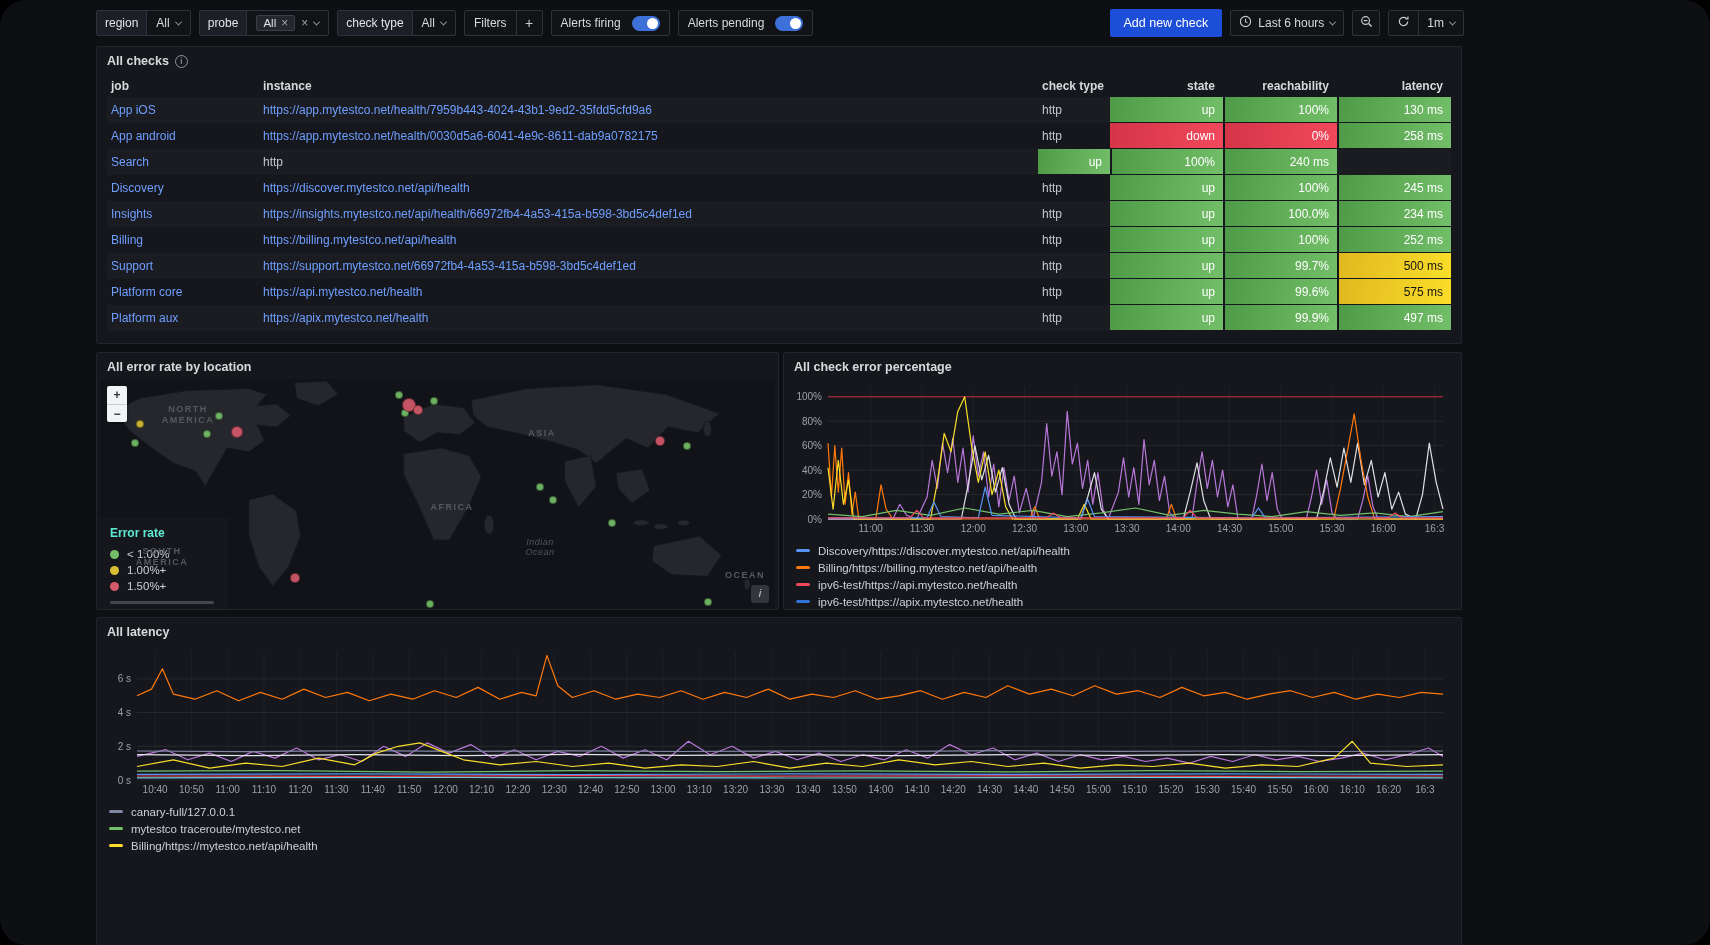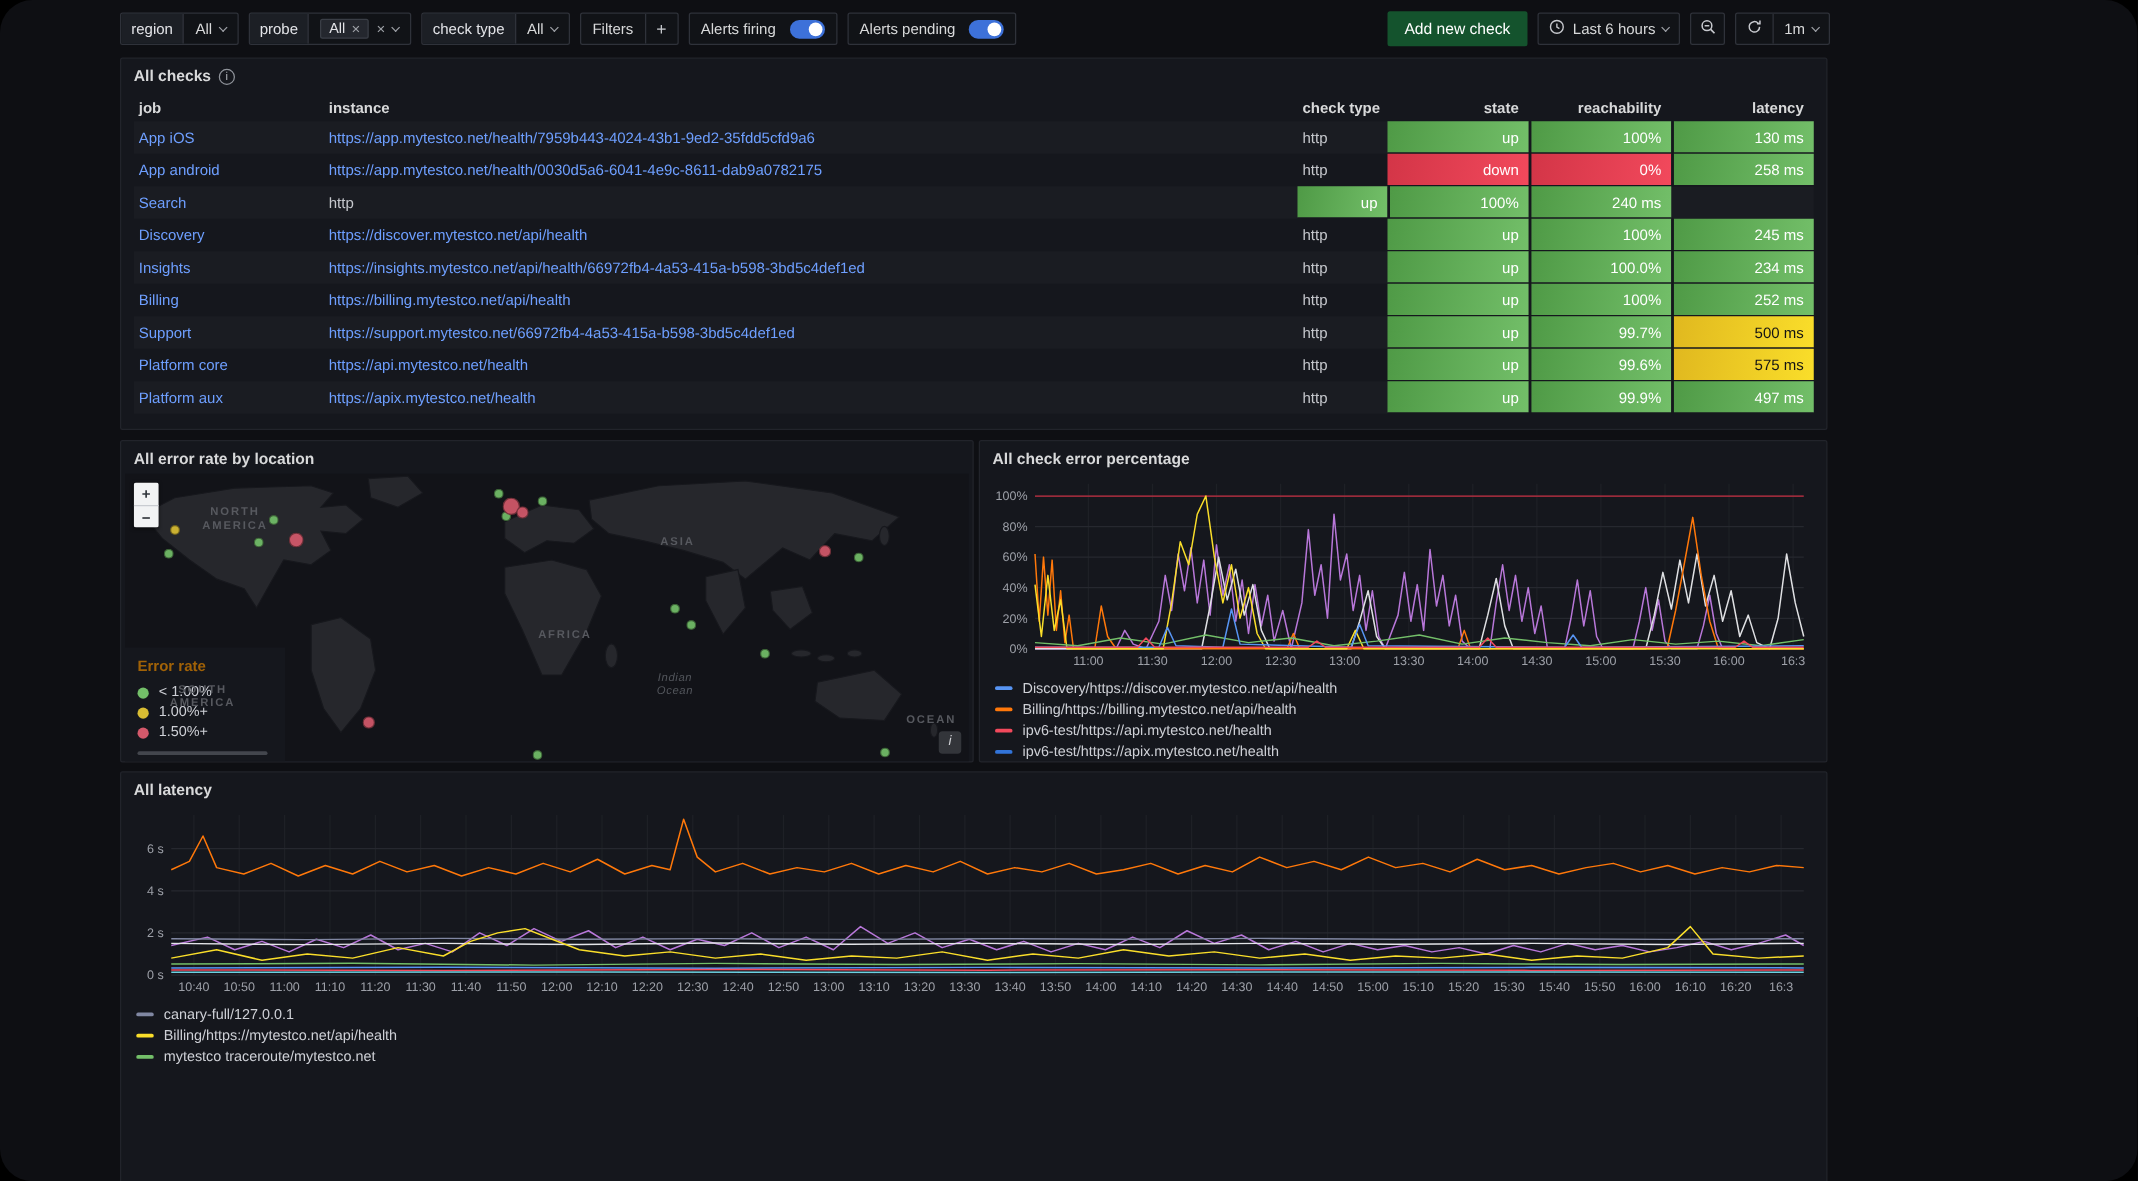--- a/index.html
+++ b/index.html
@@ -13,21 +13,21 @@
   .ctl{display:inline-flex;align-items:center;height:26px;border:1px solid #2f323a;border-radius:2px;background:#111317;color:#d8d9da;overflow:hidden;}
   .ctl-label{display:flex;align-items:center;height:100%;padding:0 8px;background:#1c1f25;border-right:1px solid #2f323a;color:#e3e4e8;}
   .ctl-value{display:flex;align-items:center;gap:6px;padding:0 9px;}
   .ctl-plain{padding:0 9px;}
   .chev{width:5px;height:5px;border-right:1.4px solid #9fa2a8;border-bottom:1.4px solid #9fa2a8;transform:rotate(45deg) translate(-1px,-1px);display:inline-block;}
   .chip{display:inline-flex;align-items:center;gap:5px;background:#24272e;border:1px solid #3a3e46;border-radius:2px;padding:1px 6px;font-size:11.5px;color:#e3e4e8;}
   .chip-x,.clear-x{color:#9fa2a8;cursor:pointer;font-size:12px;line-height:1;}
   .plus-seg{display:flex;align-items:center;justify-content:center;height:100%;width:26px;border-left:1px solid #2f323a;color:#c7c9ce;font-size:14px;}
   .toggle{position:relative;width:28px;height:15px;border-radius:8px;background:#3d71d9;margin:0 9px 0 2px;}
   .toggle::after{content:'';position:absolute;right:2px;top:2px;width:11px;height:11px;border-radius:50%;background:#fff;}
-  .btn-primary{display:flex;align-items:center;height:28px;padding:0 14px;background:#14532d;border:none;border-radius:2px;color:#fff;font-size:12.5px;font-weight:500;font-family:inherit;cursor:pointer;}
+  .btn-primary{display:flex;align-items:center;height:28px;padding:0 14px;background:#1d4ed8;border:none;border-radius:2px;color:#fff;font-size:12.5px;font-weight:500;font-family:inherit;cursor:pointer;}
   .seg{display:flex;align-items:center;gap:6px;height:100%;padding:0 8px;}
   .seg + .seg{border-left:1px solid #2f323a;}
   .square{width:28px;justify-content:center;display:flex;}
 
   
   .panel{position:absolute;background:#15171d;border:1px solid #22242b;border-radius:2px;}
   .panel-title-row{display:flex;align-items:center;gap:6px;padding:7px 10px 3px;}
   .panel-title{font-size:12.5px;font-weight:700;color:#d8d9da;}
   .info-icon{width:13px;height:13px;border:1px solid #8f939a;border-radius:50%;color:#b6b9bf;font-size:9px;line-height:11px;text-align:center;}
   .checks{left:96px;top:46px;width:1366px;height:298px;}
@@ -56,21 +56,21 @@
   .map-stage{position:relative;margin:2px 3px 0;width:675px;height:230px;background:#121318;overflow:hidden;}
   .map-stage svg.world{position:absolute;left:0;top:0;}
   .map-label{position:absolute;transform:translate(-50%,-50%);color:#57595f;font-size:9px;letter-spacing:1.5px;font-weight:700;white-space:nowrap;}
   .map-label.sea{font-style:italic;letter-spacing:.5px;color:#53565c;font-weight:400;}
   .marker{position:absolute;border-radius:50%;transform:translate(-50%,-50%);border:1px solid rgba(0,0,0,.45);opacity:.92;}
   .map-zoom{position:absolute;left:7px;top:7px;width:20px;border-radius:2px;overflow:hidden;box-shadow:0 1px 3px rgba(0,0,0,.5);}
   .map-zoom div{width:20px;height:18px;background:#f2f3f4;color:#30343b;font-weight:700;text-align:center;line-height:18px;font-size:12px;}
   .map-zoom div + div{border-top:1px solid #c9ccd1;}
   .map-attrib{position:absolute;right:6px;bottom:6px;width:18px;height:18px;border-radius:3px;background:#33353a;color:#cfd0d4;font-size:11px;font-style:italic;text-align:center;line-height:17px;}
   .map-legend{position:absolute;left:0;bottom:0;background:#15171d;padding:8px 14px 5px 10px;}
-  .map-legend-title{font-size:12px;font-weight:700;color:#a16207;margin-bottom:6px;}
+  .map-legend-title{font-size:12px;font-weight:700;color:#5eead4;margin-bottom:6px;}
   .map-legend .legend-item{height:16px;}
   .dot{width:9px;height:9px;border-radius:50%;display:inline-block;}
   .map-legend-scroll{height:3px;width:104px;background:#43464d;border-radius:2px;margin-top:7px;}
 
   
   .chart-wrap{padding:2px 10px 0;}
   svg .grid{stroke:#26282f;stroke-width:1;}
   svg .vgrid{stroke:#1e2026;}
   svg .xlab,svg .ylab{fill:#9da0a8;font-size:10px;font-family:"Liberation Sans",sans-serif;}
   svg .xlab{text-anchor:middle;}
@@ -494,24 +494,24 @@
           <polyline fill="none" stroke="#f2495c" stroke-width="1.2" stroke-linejoin="round" points="30.0,132.0 247.7,132.3 465.3,131.6 683.0,132.1 900.7,131.8 1118.3,132.3 1336.0,132.0"></polyline>
           <polyline fill="none" stroke="#6ed0e0" stroke-width="1.2" stroke-linejoin="round" points="30.0,133.8 356.5,133.5 683.0,134.0 1009.5,133.5 1336.0,133.8"></polyline>
         </svg>
     </div>
     <div class="chart-legend">
         <div class="legend-item">
           <span class="swatch" style="background:#8087a2"></span>
           <span class="legend-label">canary-full/127.0.0.1</span>
         </div>
         <div class="legend-item">
+          <span class="swatch" style="background:#73bf69"></span>
+          <span class="legend-label">mytestco traceroute/mytestco.net</span>
+        </div>
+        <div class="legend-item">
           <span class="swatch" style="background:#fade2a"></span>
           <span class="legend-label">Billing/https://mytestco.net/api/health</span>
         </div>
-        <div class="legend-item">
-          <span class="swatch" style="background:#73bf69"></span>
-          <span class="legend-label">mytestco traceroute/mytestco.net</span>
-        </div>
       </div>
     <div class="scroll-thumb"></div>
   </section>
 
 </div>
 
 </body></html>

